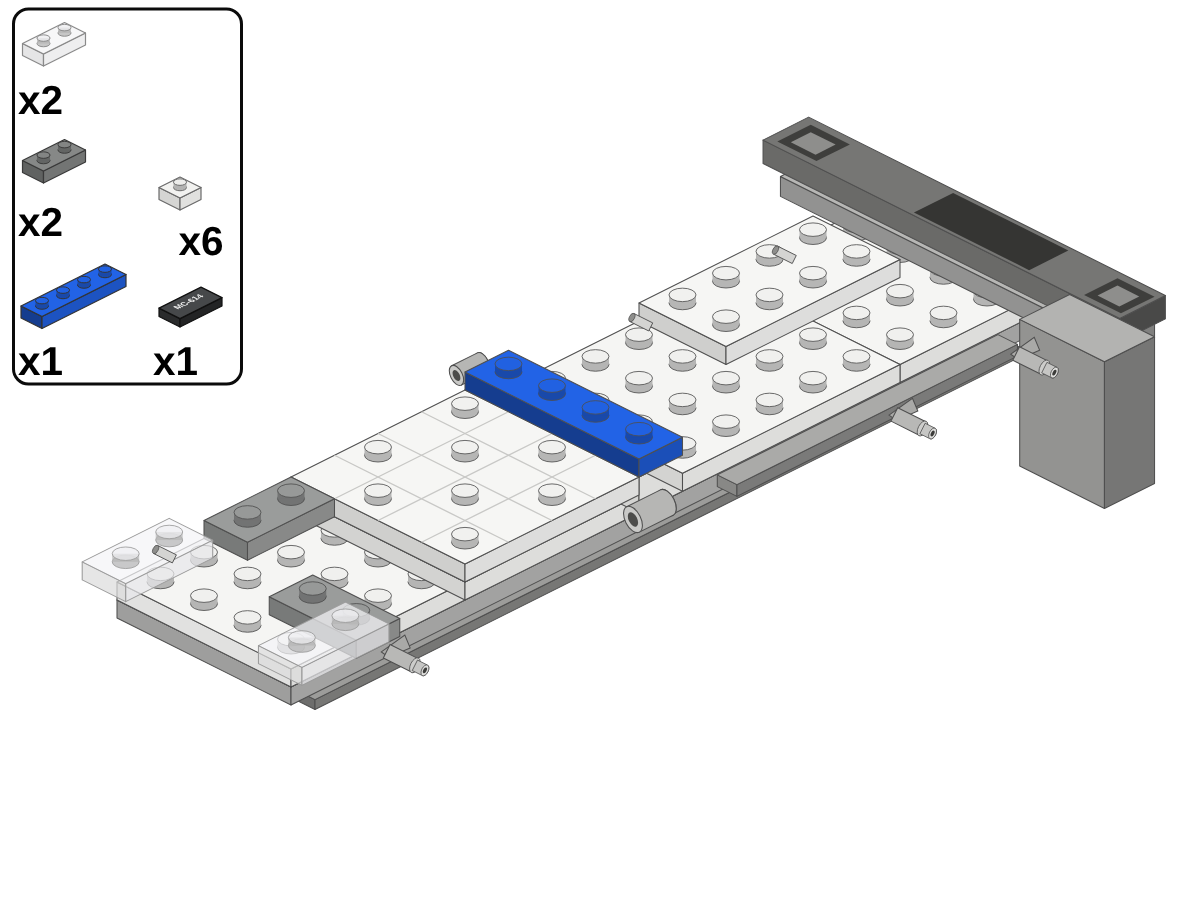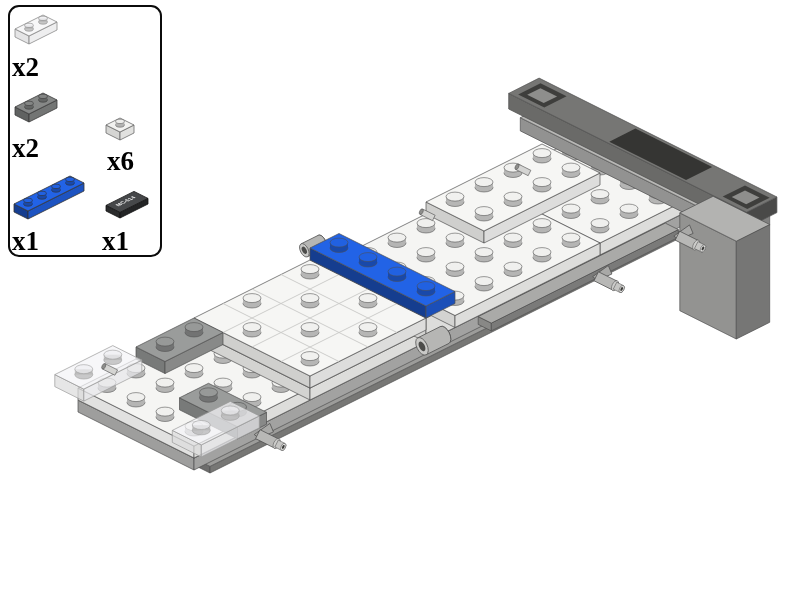--- a/index.html
+++ b/index.html
@@ -1,24 +1,24 @@
 <!DOCTYPE html>
 <html><head>
 <meta charset="utf-8">
 <style>
   html,body{margin:0;padding:0;background:#ffffff;width:800px;height:600px;overflow:hidden;}
   .stage{position:relative;width:800px;height:600px;font-family:"Liberation Sans",sans-serif;}
   #scene{position:absolute;left:0;top:0;z-index:1;}
   .parts-panel{position:absolute;left:8px;top:5px;width:150px;height:248px;
     border:2px solid #0b0b0b;border-radius:11px;z-index:2;pointer-events:none;background:transparent;}
-  .count{position:absolute;font-family:Liberation Serif, serif;font-weight:bold;
+  .count{position:absolute;font-family:Liberation Sans, sans-serif;font-weight:bold;
     font-size:27px;line-height:1;color:#000;}
   .c0{left:2px;top:47px}
   .c1{left:2px;top:128px}
-  .c2{left:97px;top:141px}
+  .c2{left:109px;top:141px}
   .c3{left:2px;top:221px}
   .c4{left:92px;top:221px}
 </style>
 </head>
 <body>
 
 <div class="stage">
   <svg id="scene" width="800" height="600" viewBox="0 0 800 600">
       <g>
         <g>

